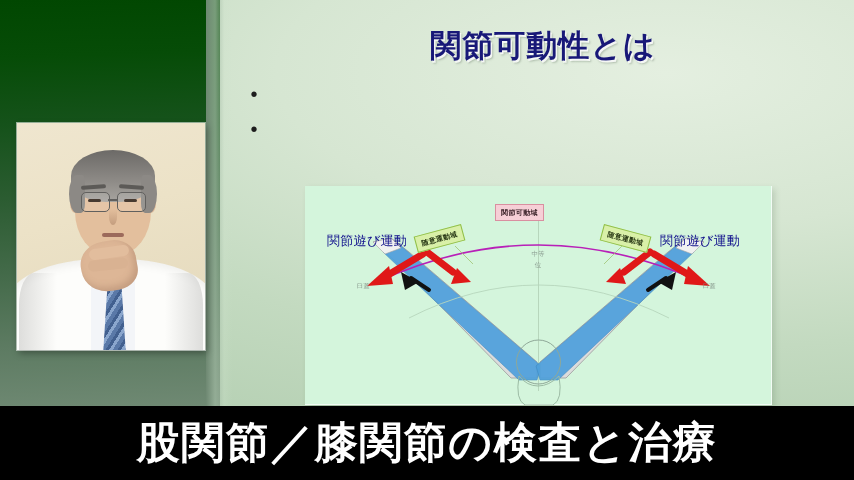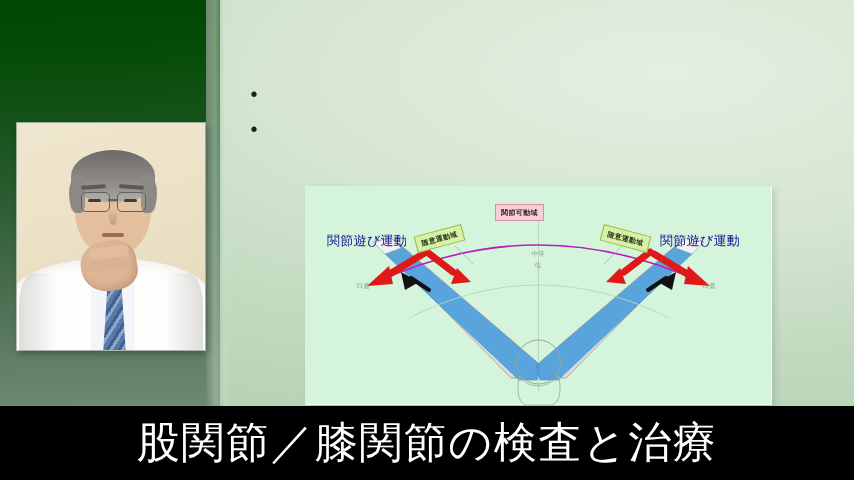--- a/index.html
+++ b/index.html
@@ -125,21 +125,21 @@
     text-align:center;width:14px;letter-spacing:0;
   }
 
   
   .caption-bar{
     position:absolute;left:0;top:406px;width:854px;height:74px;background:#000;
   }
   .caption-text{
     position:absolute;left:0;top:406px;width:854px;height:74px;
     display:flex;align-items:center;justify-content:center;
-    color:#fff;font-size:43px;font-weight:normal;letter-spacing:1.5px;
+    color:#fff;font-size:43px;font-weight:bold;letter-spacing:1.5px;
   }
 </style>
 </head>
 <body>
 
 <div id="slide">
 
   <div class="bg-right"></div>
   <div class="bg-left"></div>
   <div class="bg-left-fade"></div>
@@ -167,20 +167,21 @@
     <div class="glass-bridge"></div>
     <div class="eye-l"></div>
     <div class="eye-r"></div>
     <div class="nose"></div>
     <div class="mouth"></div>
     <div class="hand"></div>
     <div class="finger1"></div>
     <div class="finger2"></div>
   </div>
 
+  <div class="title">関節可動性とは</div>
 
   <div class="bullets">
     <div class="bullet">
       <span class="dot">•</span>
     </div>
     <div class="bullet">
       <span class="dot">•</span>
     </div>
   </div>
 

